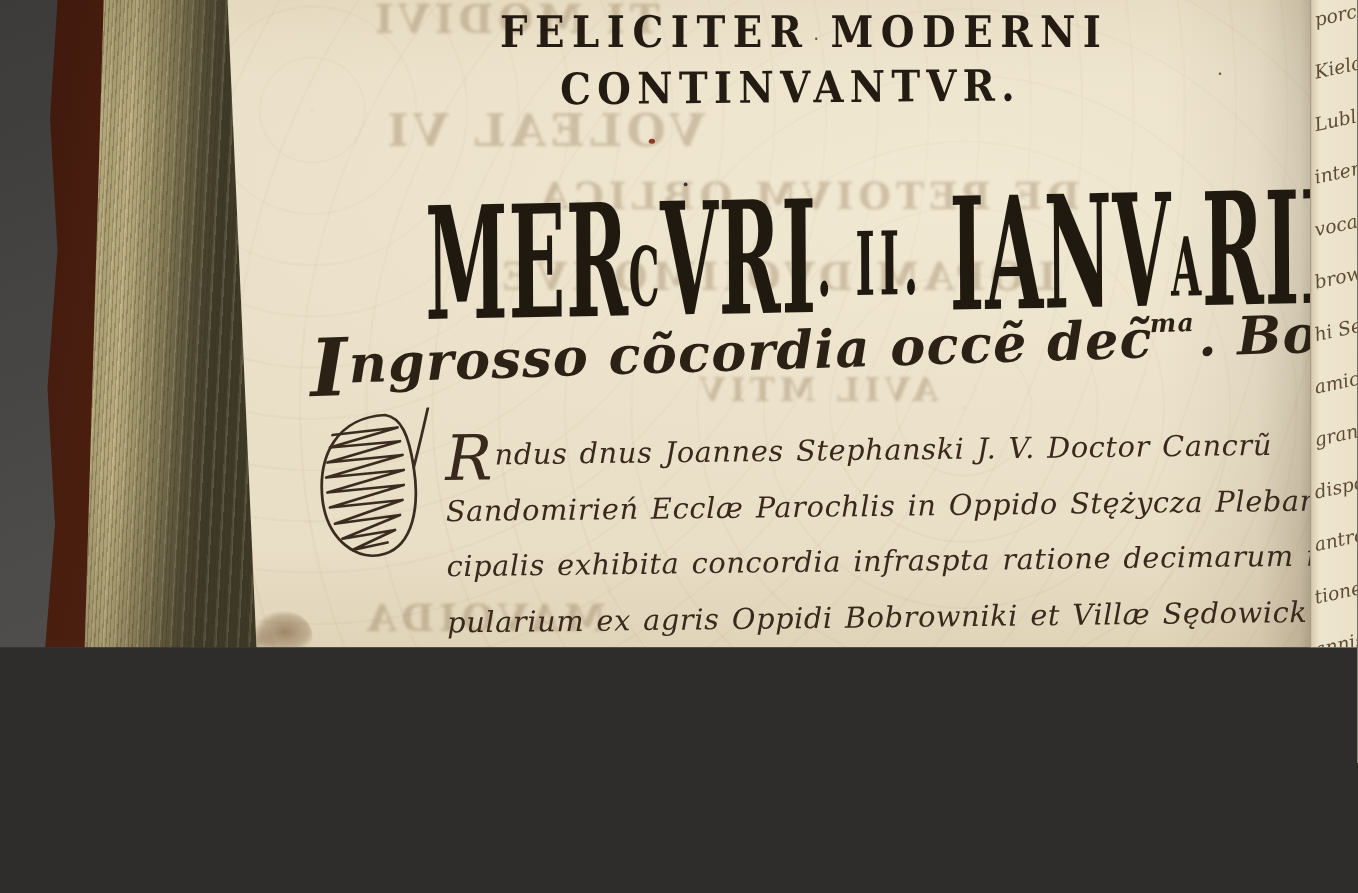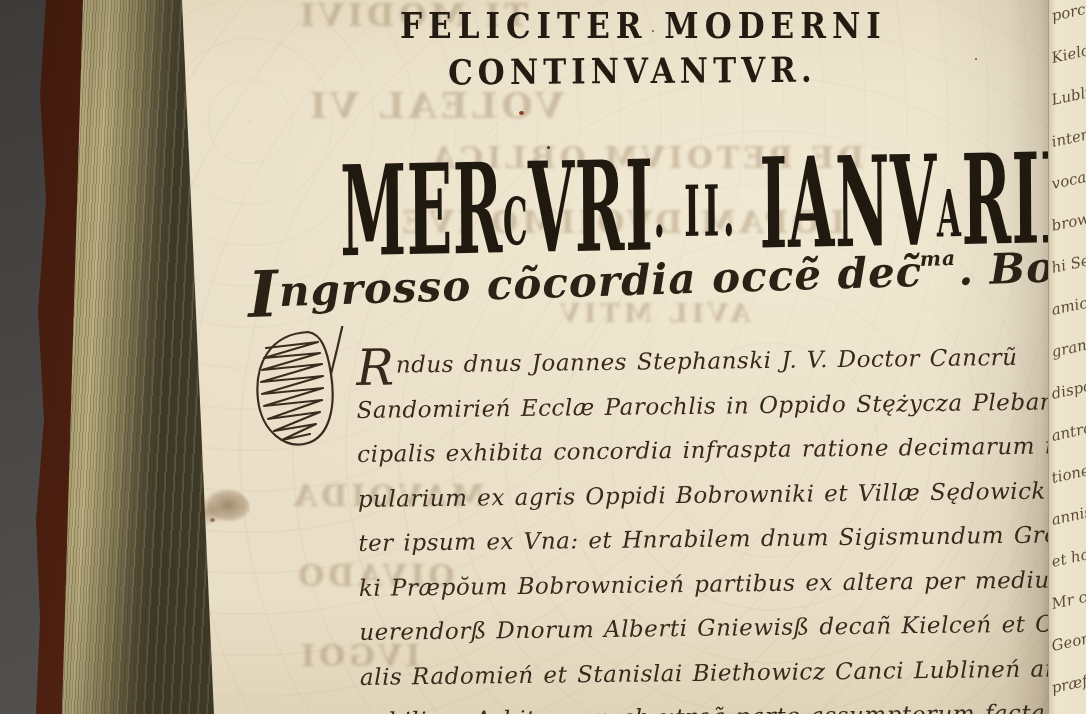--- a/index.html
+++ b/index.html
@@ -1,16 +1,16 @@
 <!DOCTYPE html>
 <html><head>
 <meta charset="utf-8">
 <style>
   html,body{margin:0;padding:0;background:#2e2d2c;}
-  .stage{position:relative;width:1086px;height:714px;overflow:hidden;
+  .stage{position:relative;width:1086px;height:518px;overflow:hidden;
          font-family:"DejaVu Serif", serif;
          background:linear-gradient(160deg,#3c3b3a,#4a4846 40%,#555350 75%,#5b5852);}
   
   .spine{position:absolute;inset:0;
     background:
       radial-gradient(circle at 42% 12%, rgba(205,150,90,.35) 0 5px, transparent 14px),
       radial-gradient(circle at 55% 64%, rgba(190,135,80,.30) 0 4px, transparent 12px),
       radial-gradient(circle at 48% 90%, rgba(210,160,95,.40) 0 6px, transparent 15px),
       linear-gradient(100deg,#3c180c,#662c17 35%,#7b3a21 60%,#571f10 90%);
     clip-path:polygon(46px 0,84px 0,81px 90px,85px 190px,79px 300px,83px 410px,76px 520px,78px 620px,65px 714px,36px 714px,40px 620px,36px 520px,44px 420px,38px 310px,46px 200px,40px 95px);}

